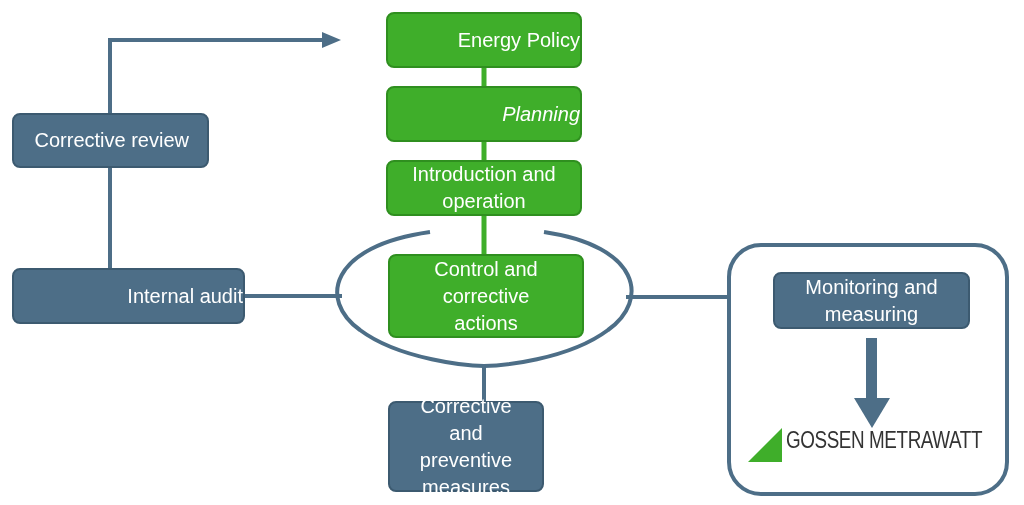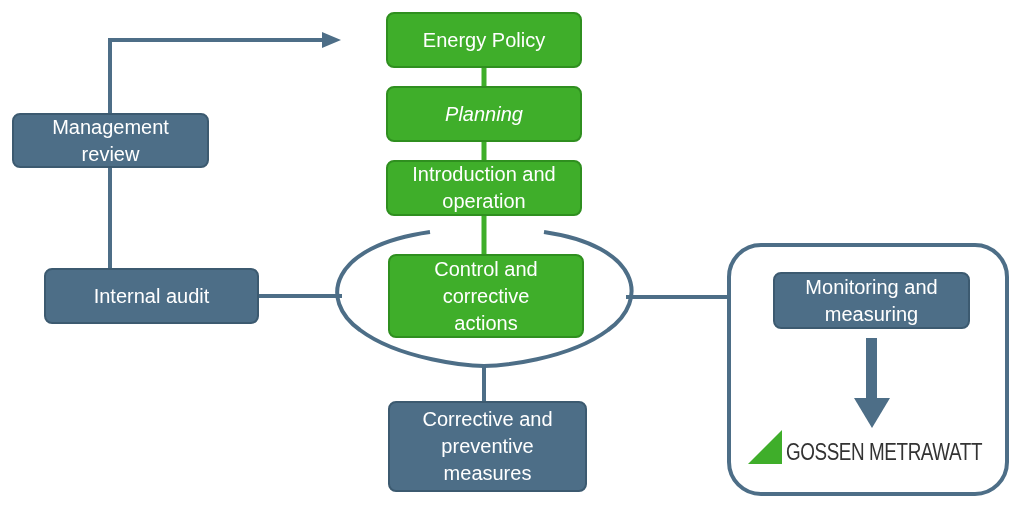--- a/index.html
+++ b/index.html
@@ -1,26 +1,26 @@
 <!DOCTYPE html>
 <html><head>
 <meta charset="utf-8">
 <style>
   html, body { margin:0; padding:0; background:#ffffff; }
   body { width:1024px; height:505px; position:relative; overflow:hidden;
          font-family:"Liberation Sans", sans-serif; }
   svg.lines { position:absolute; left:0; top:0; }
   .box { position:absolute; box-sizing:border-box; display:flex; align-items:center;
-         justify-content:center; text-align:center; color:#ffffff; font-size:20px;
+         justify-content:flex-end; text-align:center; color:#ffffff; font-size:20px;
          line-height:27px; border-radius:8px; }
   .green { background:#3fae2a; border:2px solid #2f8f1f; }
   .blue { background:#4d6e87; border:2px solid #3c5a70; }
   .frame { position:absolute; left:727px; top:243px; width:282px; height:253px;
            box-sizing:border-box; border:4px solid #4d6e87; border-radius:34px; background:#fff; }
-  .logo { position:absolute; left:748px; top:428px; height:36px; display:flex; align-items:flex-end; }
+  .logo { position:absolute; left:748px; top:428px; height:36px; display:flex; }
   .logo-text { font-size:23px; color:#333333; letter-spacing:-0.5px; margin-left:4px; line-height:24px;
                transform:scaleX(0.82); transform-origin:left bottom; white-space:nowrap; }
 </style>
 </head>
 <body>
 
 <svg class="lines" width="1024" height="505">
 
   <line x1="484" y1="66" x2="484" y2="258" stroke="#3fae2a" stroke-width="5"></line>
 
@@ -46,26 +46,26 @@
   <span>Planning</span>
 </div>
 <div class="box green" style="left:386px;top:160px;width:196px;height:56px;padding:0 24px;">
   <span>Introduction and operation</span>
 </div>
 <div class="box green" style="left:388px;top:254px;width:196px;height:84px;padding:0 30px;">
   <span>Control and corrective actions</span>
 </div>
 
 <div class="box blue" style="left:12px;top:113px;width:197px;height:55px;padding:0 18px;">
-  <span>Management review</span>
+  <span>Corrective review</span>
 </div>
-<div class="box blue" style="left:12px;top:268px;width:215px;height:56px;margin-left:32px;">
+<div class="box blue" style="left:12px;top:268px;width:233px;height:56px;">
   <span>Internal audit</span>
 </div>
-<div class="box blue" style="left:388px;top:401px;width:199px;height:91px;padding:16px 14px;">
+<div class="box blue" style="left:388px;top:401px;width:156px;height:91px;padding:16px 14px;">
   <span>Corrective and preventive measures</span>
 </div>
 
 <div class="frame"></div>
 <div class="box blue" style="left:773px;top:272px;width:197px;height:57px;padding:16px 14px;">
   <span>Monitoring and measuring</span>
 </div>
 <svg style="position:absolute;left:850px;top:336px;" width="44" height="94">
   <rect x="16" y="2" width="11" height="62" fill="#4d6e87"></rect>
   <polygon points="4,62 40,62 22,92" fill="#4d6e87"></polygon>

